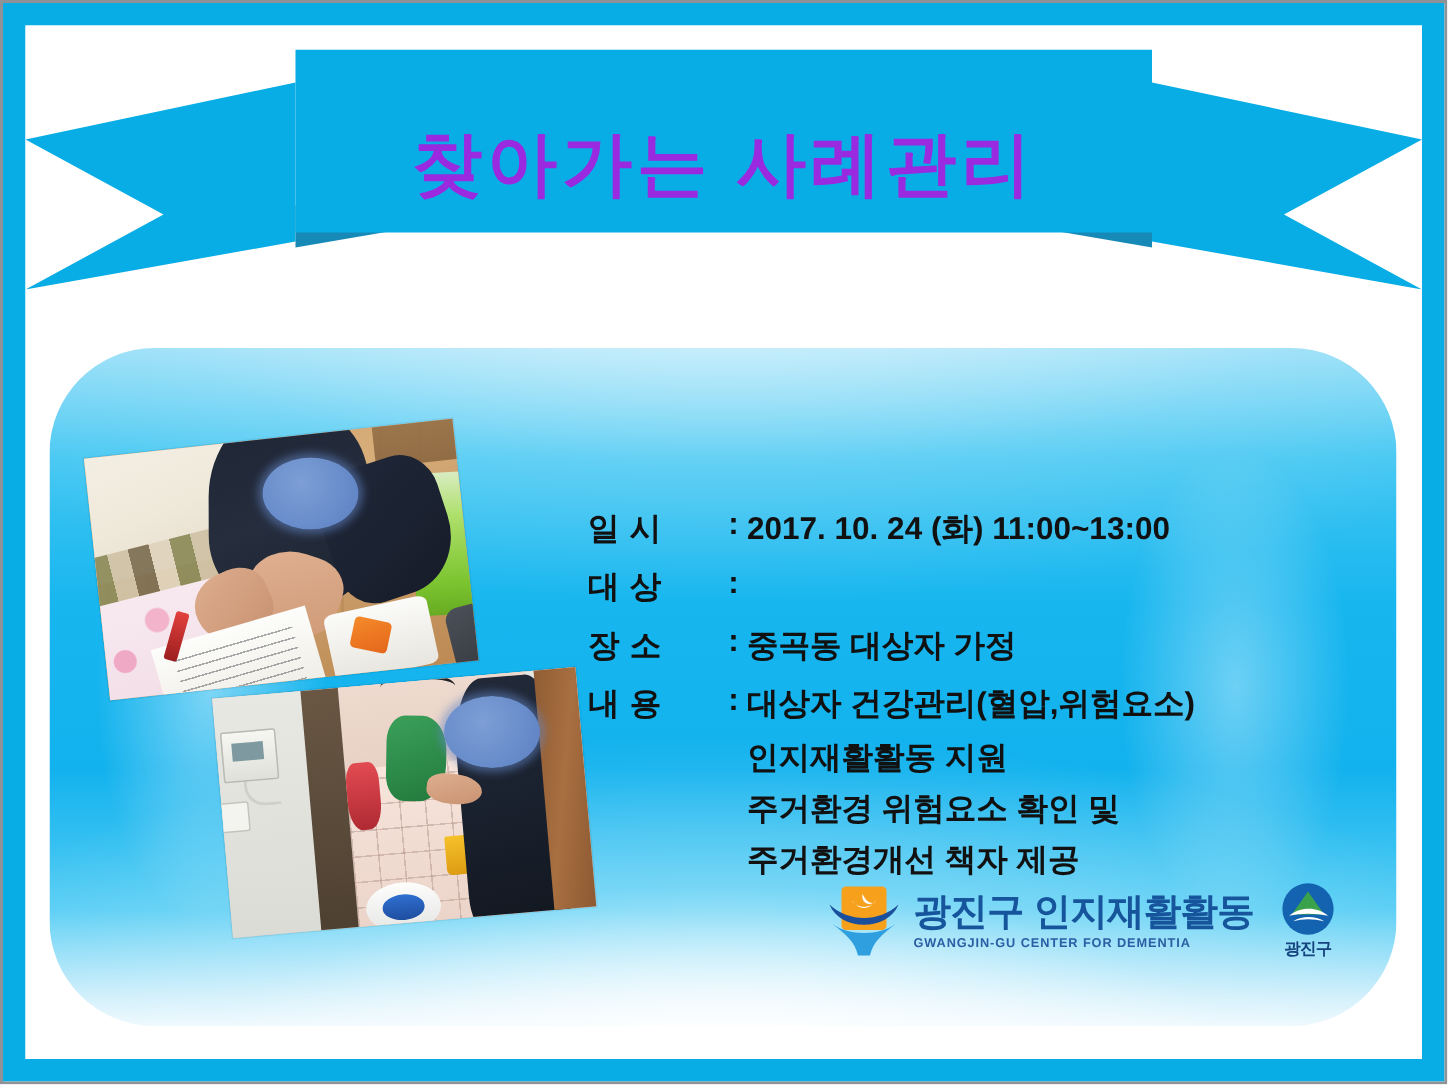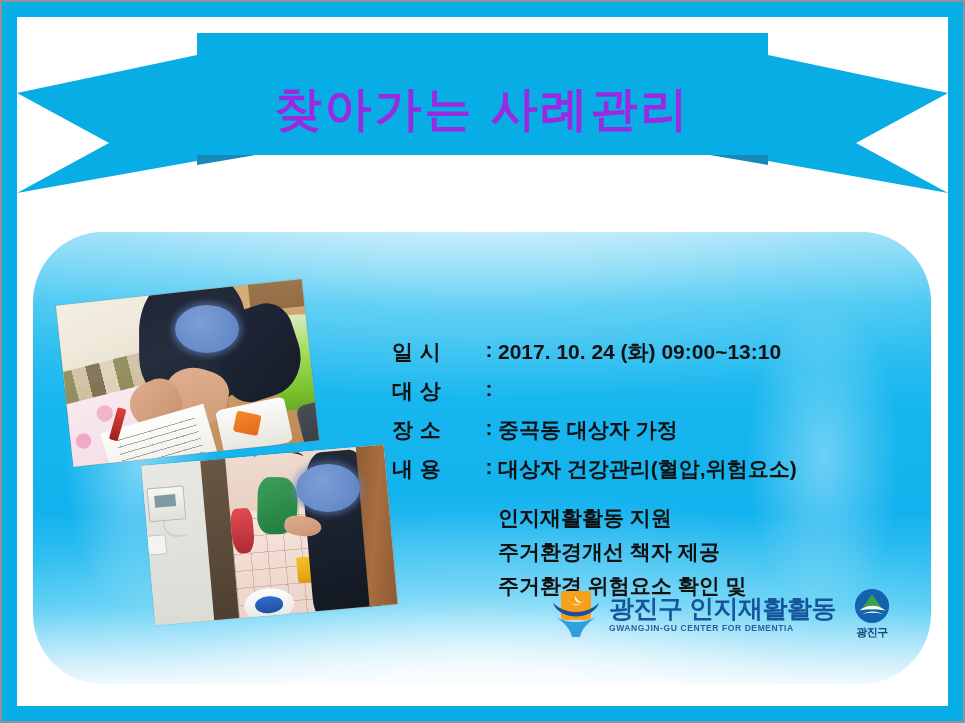--- a/index.html
+++ b/index.html
@@ -189,21 +189,21 @@
   }
   .fb-1{left:175px;top:305px;width:64px;height:48px;}
   .fb-2{left:296px;top:464px;width:64px;height:48px;}
 
   
   .info{
     position:absolute;left:392px;top:338px;width:470px;z-index:7;
     color:#111111;
   }
   .info-row{display:flex;align-items:flex-start;margin-bottom:11px;}
-  .info-row.tight{margin-bottom:20px;}
+  .info-row.tight{margin-bottom:8px;}
   .info-label{
     width:88px;flex:0 0 88px;
     font-size:21px;font-weight:bold;letter-spacing:0.5px;white-space:nowrap;
   }
   .info-colon{width:18px;flex:0 0 18px;font-size:21px;font-weight:bold;text-align:center;}
   .info-value{font-size:21px;font-weight:bold;white-space:nowrap;}
   .info-value.plain{font-weight:bold;}
   .info-sub{
     margin-left:106px;font-size:21px;font-weight:bold;
     line-height:1.42;white-space:nowrap;
@@ -314,21 +314,21 @@
       <div class="p2-rightdoor"></div>
     </div>
   </div>
   <div class="face-blur fb-2"></div>
 
   <div class="info">
 
     <div class="info-row">
       <span class="info-label">일  시</span>
       <span class="info-colon">:</span>
-      <span class="info-value plain">2017.  10.  24 (화) 09:00~13:10</span>
+      <span class="info-value plain">2017.  10.  24 (화) 11:00~13:00</span>
     </div>
 
     <div class="info-row">
       <span class="info-label">대  상</span>
       <span class="info-colon">:</span>
     </div>
 
     <div class="info-row">
       <span class="info-label">장  소</span>
       <span class="info-colon">:</span>
@@ -336,22 +336,22 @@
     </div>
 
     <div class="info-row tight">
       <span class="info-label">내  용</span>
       <span class="info-colon">:</span>
       <span class="info-value">대상자 건강관리(혈압,위험요소)</span>
     </div>
 
     <div class="info-sub">
       <div>인지재활활동 지원</div>
+      <div>주거환경 위험요소 확인 및</div>
       <div>주거환경개선 책자 제공</div>
-      <div>주거환경 위험요소 확인 및</div>
     </div>
 
   </div>
 
   <div class="logo-wrap">
 
     <div class="logo-mark">
       <svg width="48" height="48" viewBox="0 0 48 48" xmlns="http://www.w3.org/2000/svg" aria-hidden="true">
         <rect x="9" y="1" width="30" height="29" rx="3" fill="#f6a01c"></rect>
         <path d="M1 13 C14 25, 34 25, 47 13 C40 31, 8 31, 1 13 Z" fill="#1b4e9b"></path>

